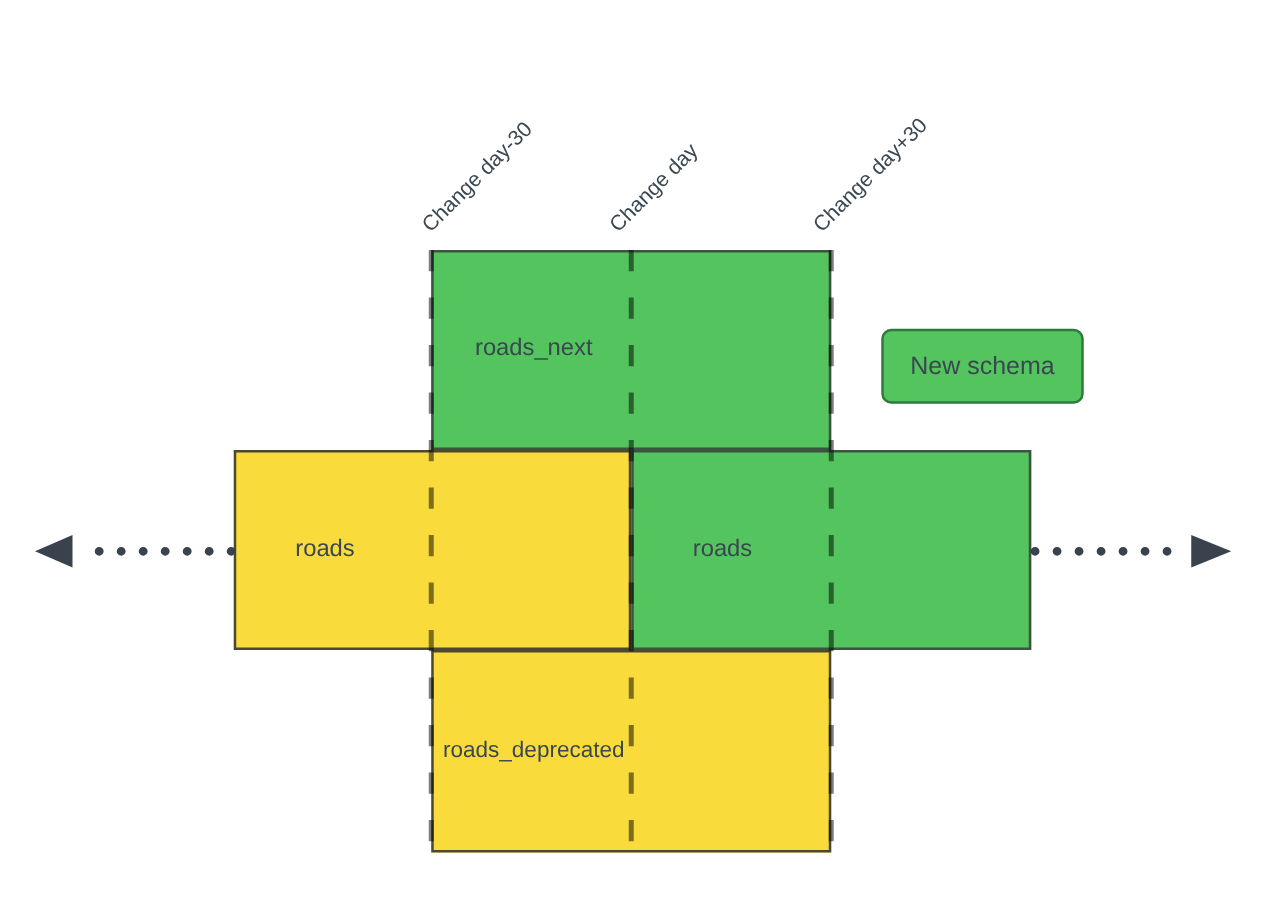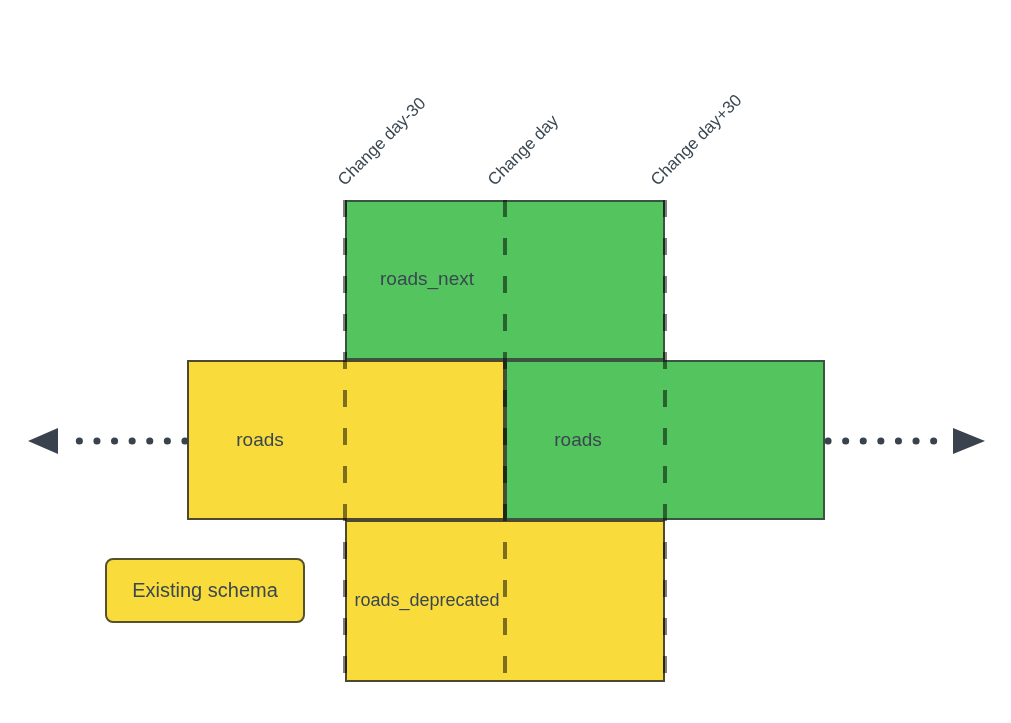--- a/index.html
+++ b/index.html
@@ -101,17 +101,17 @@
 
     <line x1="828" y1="441" x2="945" y2="441" stroke="#3a424d" stroke-width="7" stroke-dasharray="0.1 17.5" stroke-linecap="round"></line>
     <polygon points="985,441 953,428 953,454" fill="#3a424d"></polygon>
   </svg>
 
   <span class="box-label" style="left:427px; top:279px;">roads_next</span>
   <span class="box-label" style="left:260px; top:440px;">roads</span>
   <span class="box-label" style="left:578px; top:440px;">roads</span>
   <span class="box-label small" style="left:427px; top:600px;">roads_deprecated</span>
 
-  <div class="legend yellow" style="left:105px; top:558px; width:200px; height:65px;">
-    <span>Existing schema</span>
+  <div class="legend green" style="left:705px; top:263px; width:162px; height:60px;">
+    <span>New schema</span>
   </div>
 
 </div>
 
 </body></html>

